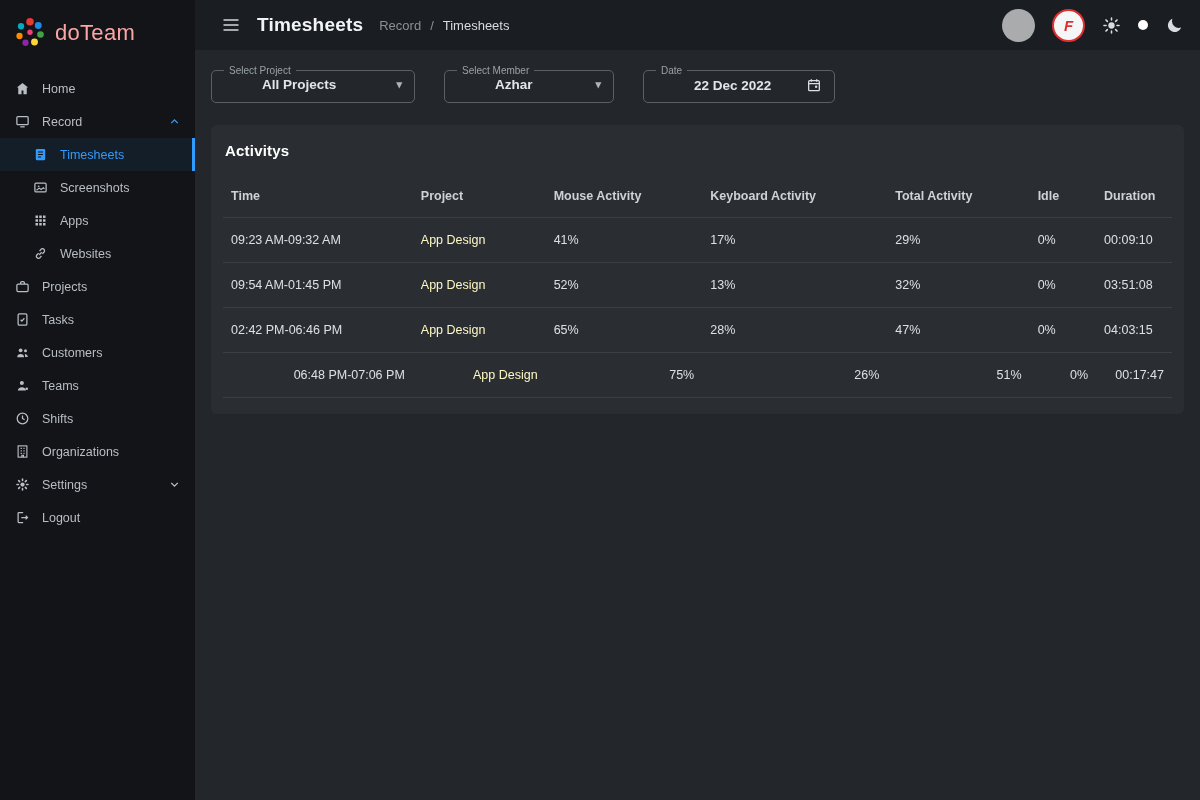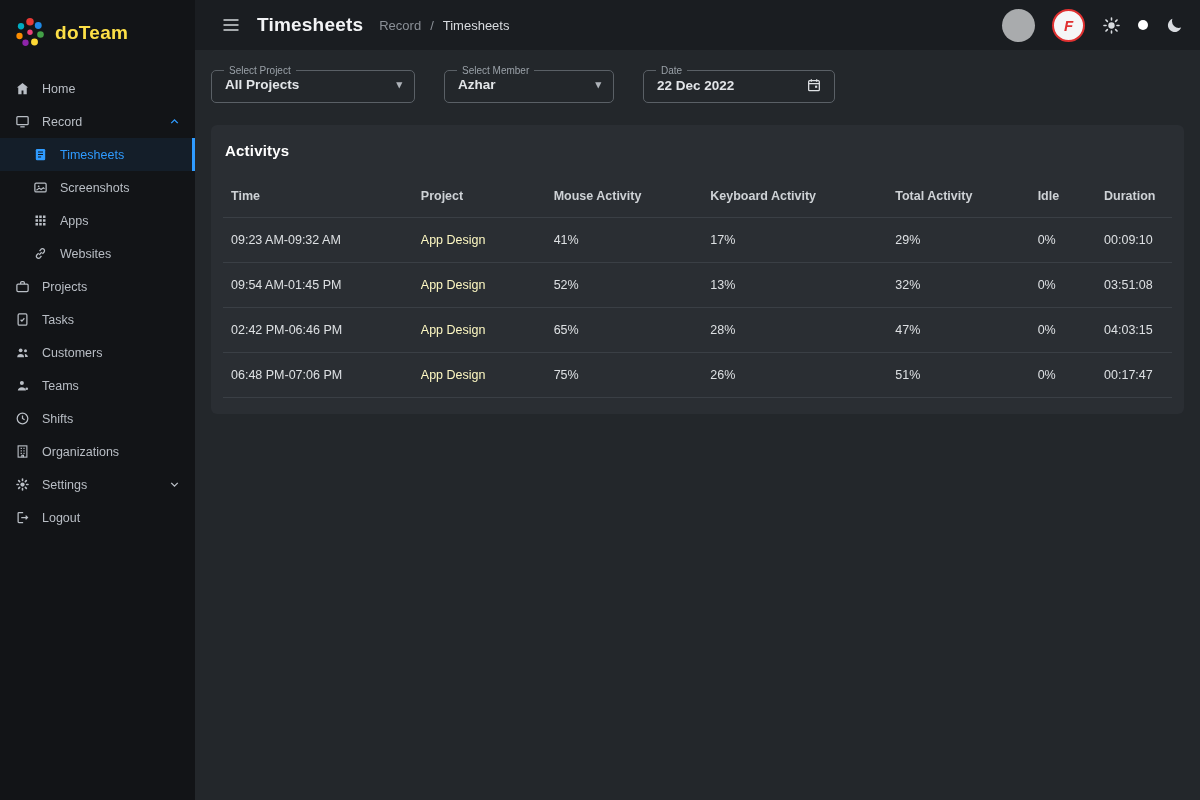--- a/index.html
+++ b/index.html
@@ -3,21 +3,21 @@
 <meta charset="utf-8">
 <style>
   * { box-sizing: border-box; margin: 0; padding: 0; }
   html,body { width:1200px; height:800px; overflow:hidden; }
   body { font-family:"Liberation Sans", sans-serif; background:#23272b; }
   .app { display:flex; width:1200px; height:800px; }
 
   
   .sidebar { width:195px; min-width:195px; background:#121417; color:#b9bec5; display:flex; flex-direction:column; }
   .logo-row { height:66px; display:flex; align-items:center; gap:7px; padding:0 12px; }
-  .logo-text { font-size:19px; font-weight:bold; color:#fde047; letter-spacing:.3px; }
+  .logo-text { font-size:22px; font-weight:normal; color:#fca5a5; letter-spacing:.3px; }
   .nav { flex:1; padding-top:6px; }
   .nav-item { height:33px; display:flex; align-items:center; gap:12px; padding:0 14px; font-size:12.5px; cursor:pointer; position:relative; white-space:nowrap; }
   .nav-item .ico { width:16px; height:16px; display:flex; align-items:center; justify-content:center; flex:none; }
   .nav-item .ico svg { width:15px; height:15px; }
   .nav-item.sub { padding-left:32px; }
   .nav-item.active { color:#2f9bff; background:rgba(47,155,255,.08); }
   .nav-item.active::after { content:""; position:absolute; right:0; top:0; bottom:0; width:3px; background:#2f9bff; }
   .chev { margin-left:auto; display:flex; }
   .chev svg { width:13px; height:13px; }
   .chev-up { color:#2f9bff; }
@@ -35,35 +35,35 @@
   .brand-badge { width:33px; height:33px; border-radius:50%; background:#f5f6f7; border:2px solid #e03131; color:#e03131; display:flex; align-items:center; justify-content:center; font-weight:bold; font-size:15px; cursor:pointer; font-style:italic; }
   .icon-btn { display:flex; align-items:center; justify-content:center; cursor:pointer; color:#d8dbdf; }
   .icon-btn svg { width:19px; height:19px; }
   .status-dot { width:10px; height:10px; border-radius:50%; background:#ffffff; }
 
   
   .content { padding:15px 16px 0 16px; }
   .filters { display:flex; gap:29px; }
   fieldset.filter { border:1px solid #5a6066; border-radius:5px; padding:0 9px 7px 9px; background:transparent; }
   fieldset.filter legend { font-size:10px; color:#9aa1a8; padding:0 5px; margin-left:3px; }
-  .filter-row { display:flex; align-items:center; justify-content:space-between; gap:16px; padding:1px 3px 2px 4px; color:#e2e5e8; font-size:13.5px; font-weight:600; cursor:pointer; }
+  .filter-row { display:flex; align-items:center; justify-content:space-between; gap:16px; padding:1px 3px 2px 4px; color:#e2e5e8; font-size:13.5px; font-weight:600; cursor:pointer;margin-left:37px; }
   .filter-project { width:204px; }
   .filter-member { width:170px; }
   .filter-date { width:192px; }
   .caret { color:#aeb3b9; font-size:11px; }
   .cal-icon { color:#dfe2e5; display:flex; }
   .cal-icon svg { width:16px; height:16px; }
 
   
   .card { background:#2a2e33; border-radius:6px; margin-top:22px; padding:17px 12px 16px 12px; }
   .card-title { color:#ffffff; font-size:15px; font-weight:bold; padding-left:2px; letter-spacing:.2px; }
   table.activity { width:100%; border-collapse:collapse; font-size:12.5px; color:#dde0e3; table-layout:fixed; }
   table.activity th { text-align:left; font-weight:bold; color:#ced2d6; padding:30px 8px 14px 8px; font-size:12.5px; }
   table.activity td { padding:15px 8px; border-top:1px solid #3a3f45; }
-  table.activity tbody tr:last-child td { border-bottom:1px solid #3a3f45; }
+  table.activity tbody tr:last-child td { border-bottom:1px solid #3a3f45;text-align:right; }
   a.proj-link { color:#fef9c3; text-decoration:none; cursor:pointer; }
   .col-time{width:20%;} .col-proj{width:14%;} .col-mouse{width:16.5%;} .col-key{width:19.5%;} .col-total{width:15%;} .col-idle{width:7%;} .col-dur{width:8%;}
 </style>
 </head>
 <body>
 
 <div class="app">
 
   <aside class="sidebar">
     <div class="logo-row">

